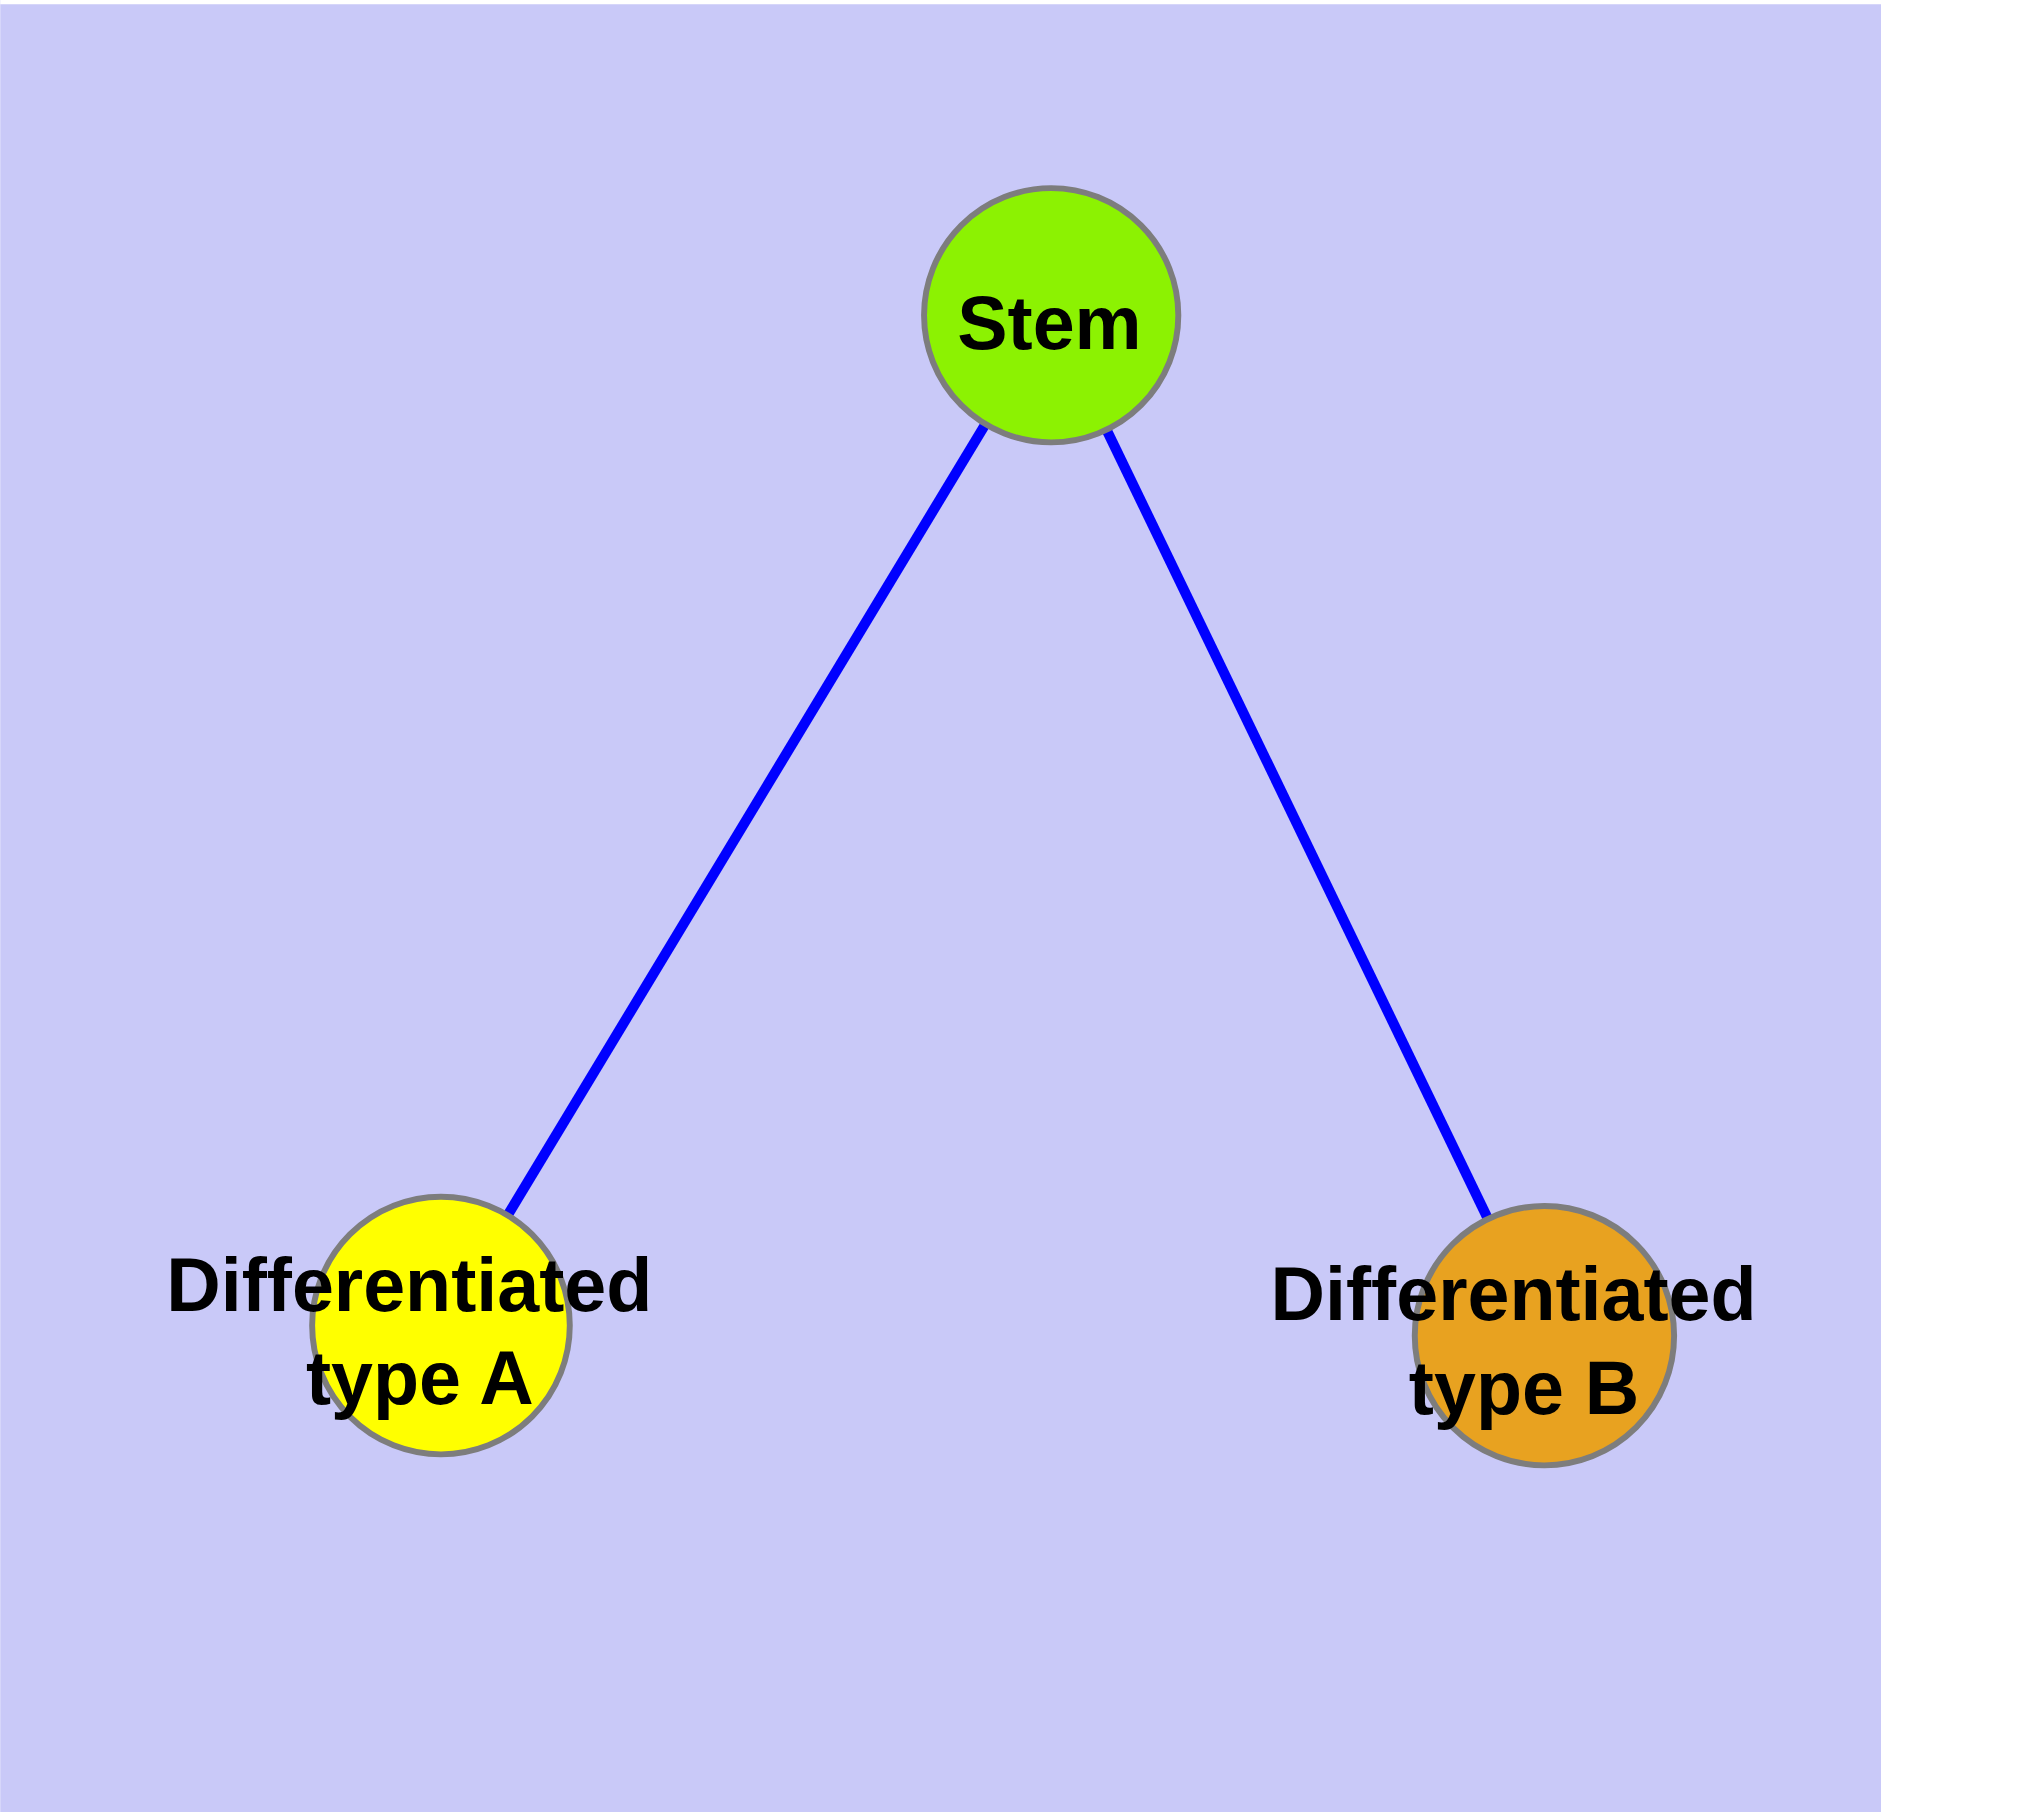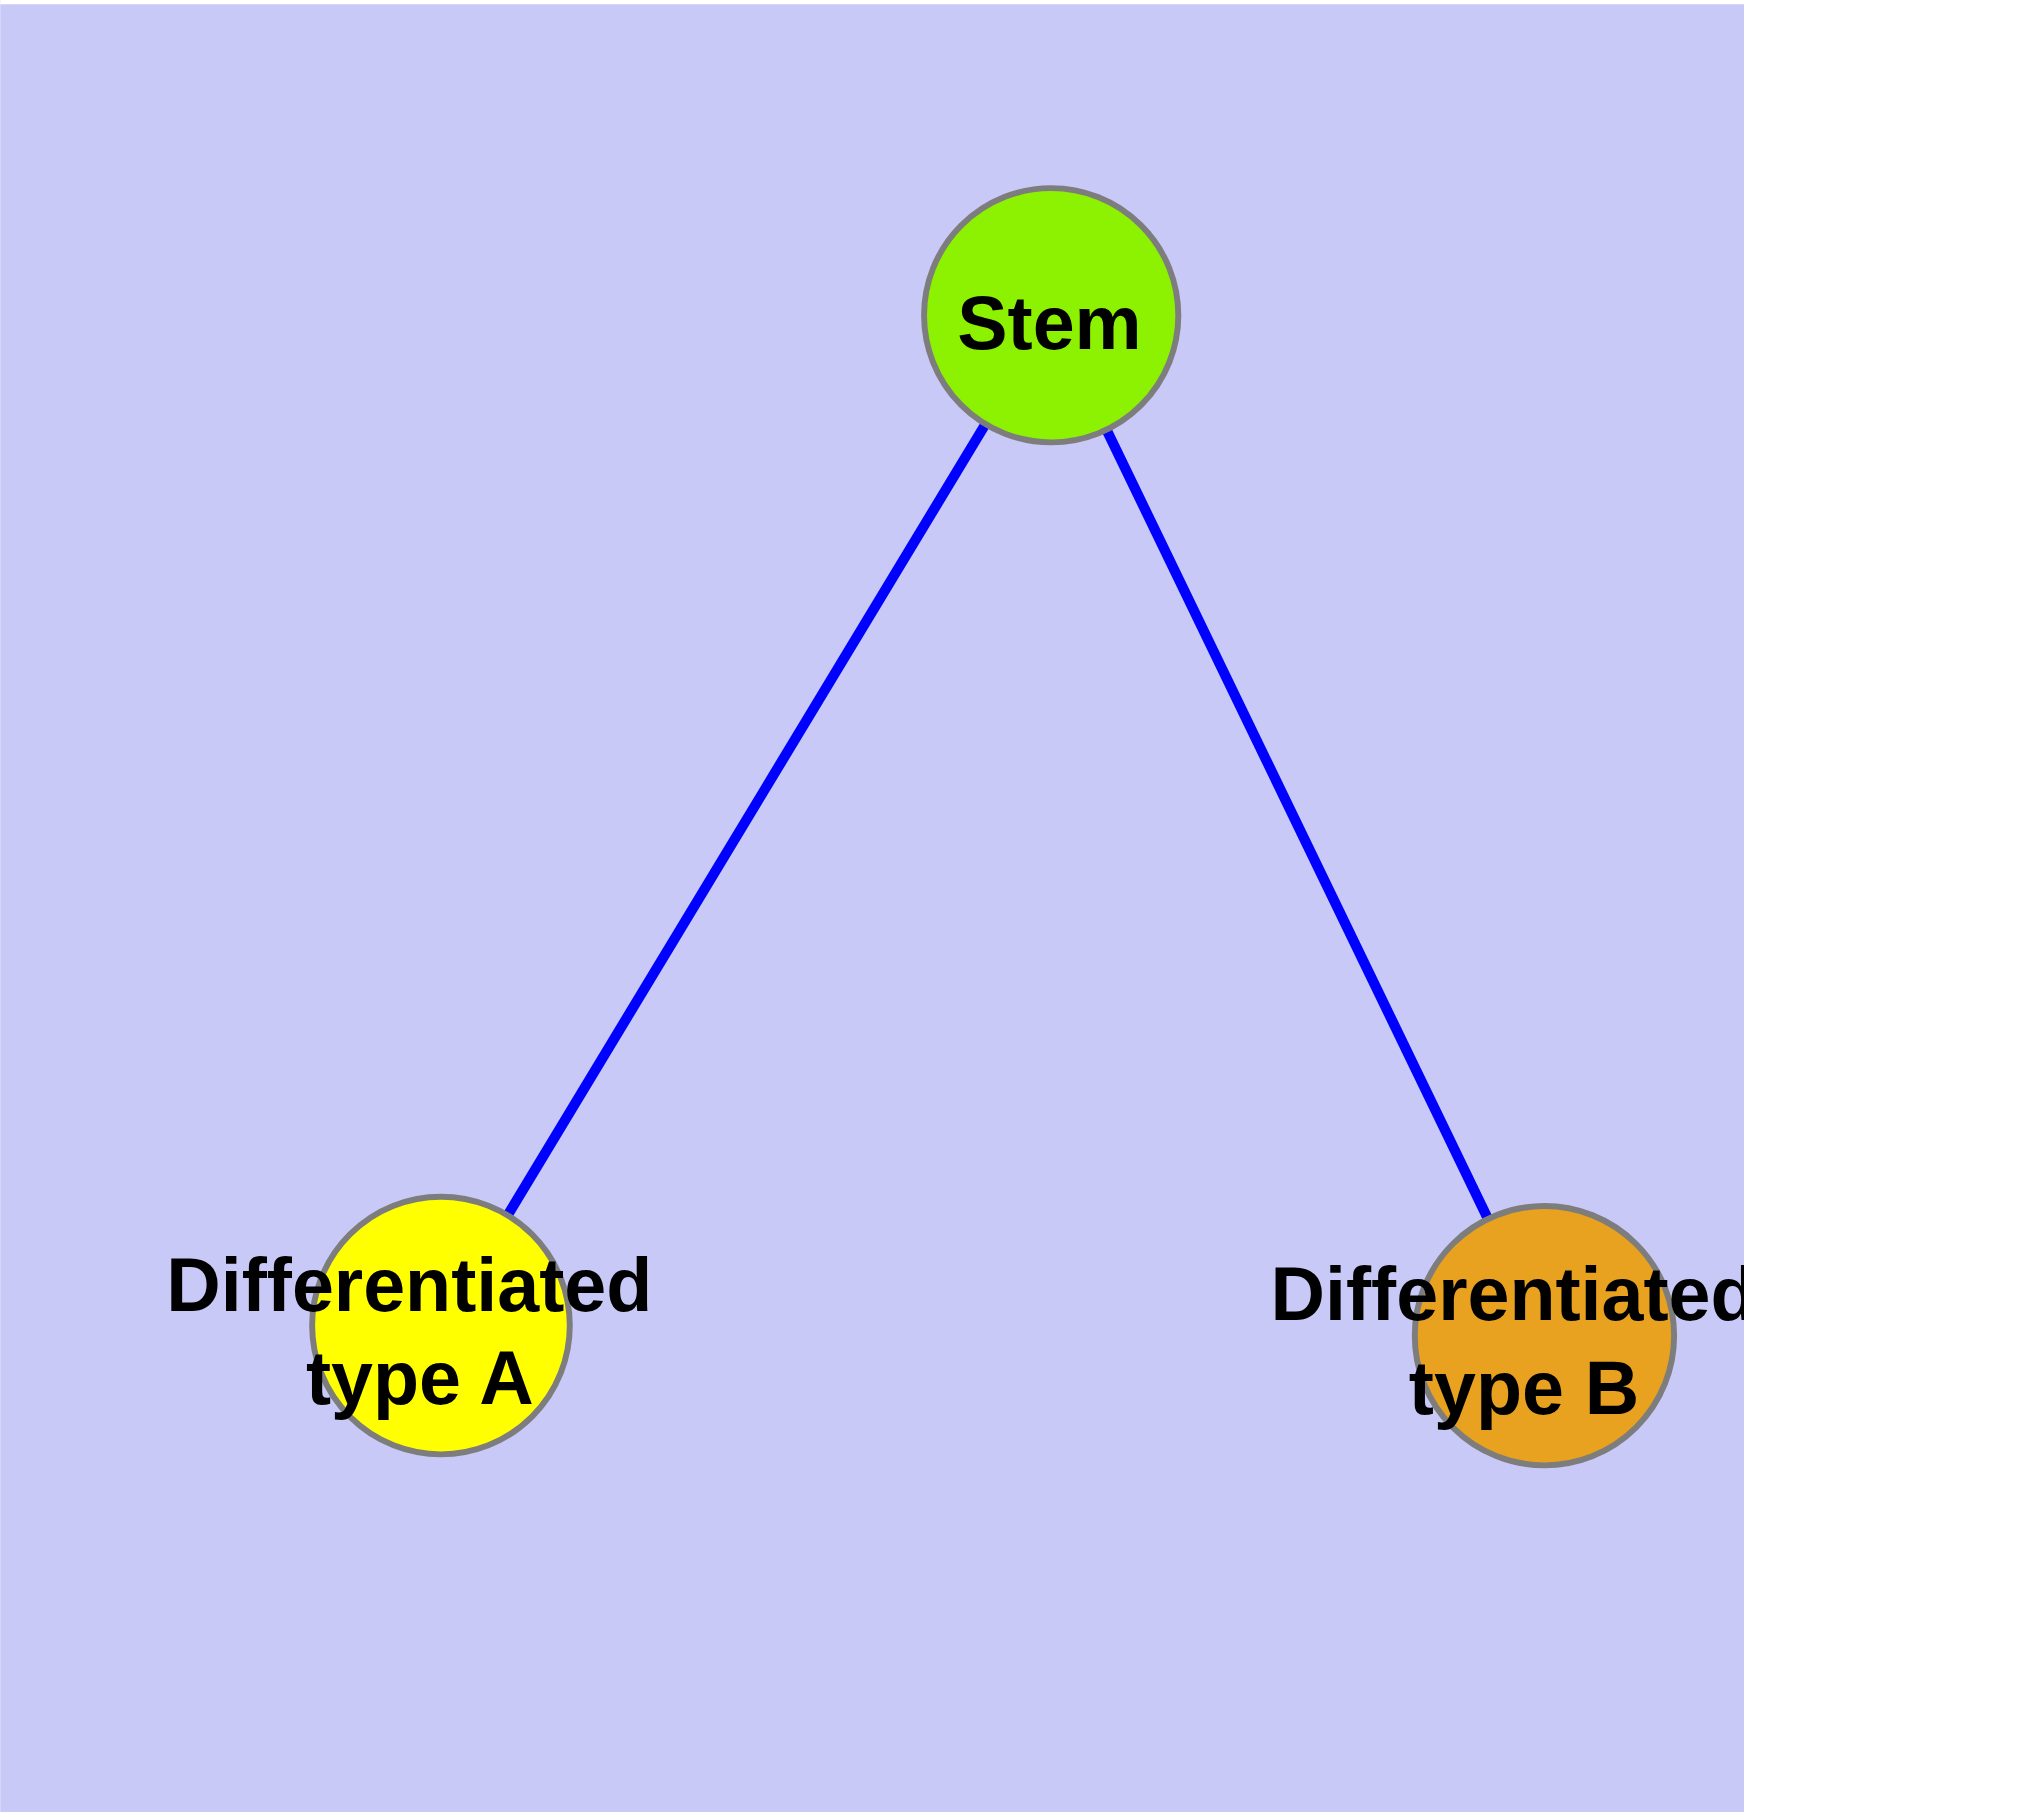--- a/index.html
+++ b/index.html
@@ -2,21 +2,21 @@
 <html style="font-size:13.6px"><head>
 <meta charset="utf-8">
 <style>
   html, body {
     margin: 0;
     padding: 0;
     background: #ffffff;
   }
   .canvas {
     position: relative;
-    width: 1744px;
+    width: 1881px;
     height: 1812px;
     overflow: hidden;
     font-family: "Liberation Sans", sans-serif;
   }
   .canvas svg {
     position: absolute;
     top: 0;
     left: 0;
     display: block;
   }

